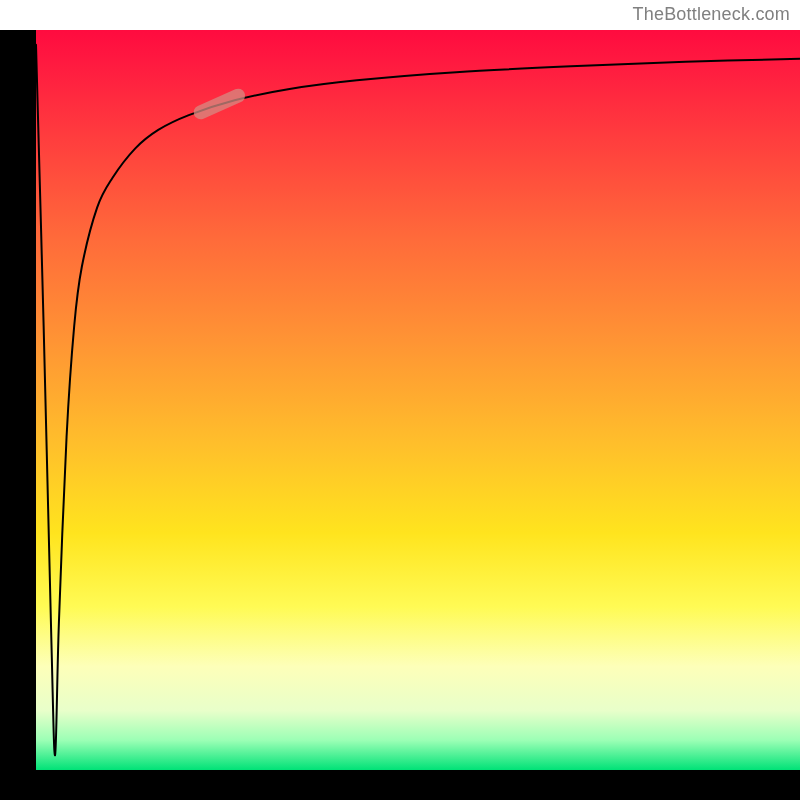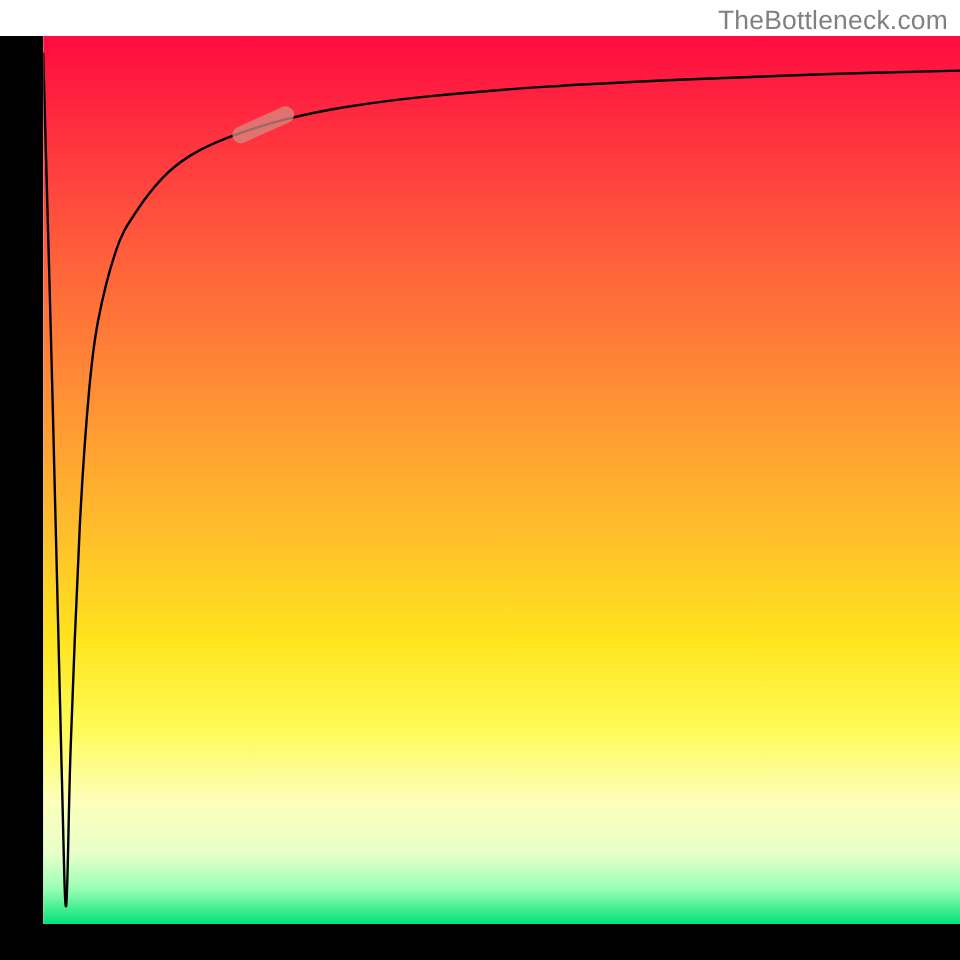--- a/index.html
+++ b/index.html
@@ -13,21 +13,21 @@
   }
   .stage {
     position: relative;
     width: 800px;
     height: 800px;
   }
   .watermark {
     position: absolute;
     top: 4px;
     right: 10px;
-    font-size: 22px;
+    font-size: 18px;
     color: #808080;
     letter-spacing: 0.2px;
     user-select: none;
   }
   
   .axis-left {
     position: absolute;
     left: 0;
     top: 30px;
     width: 36px;

